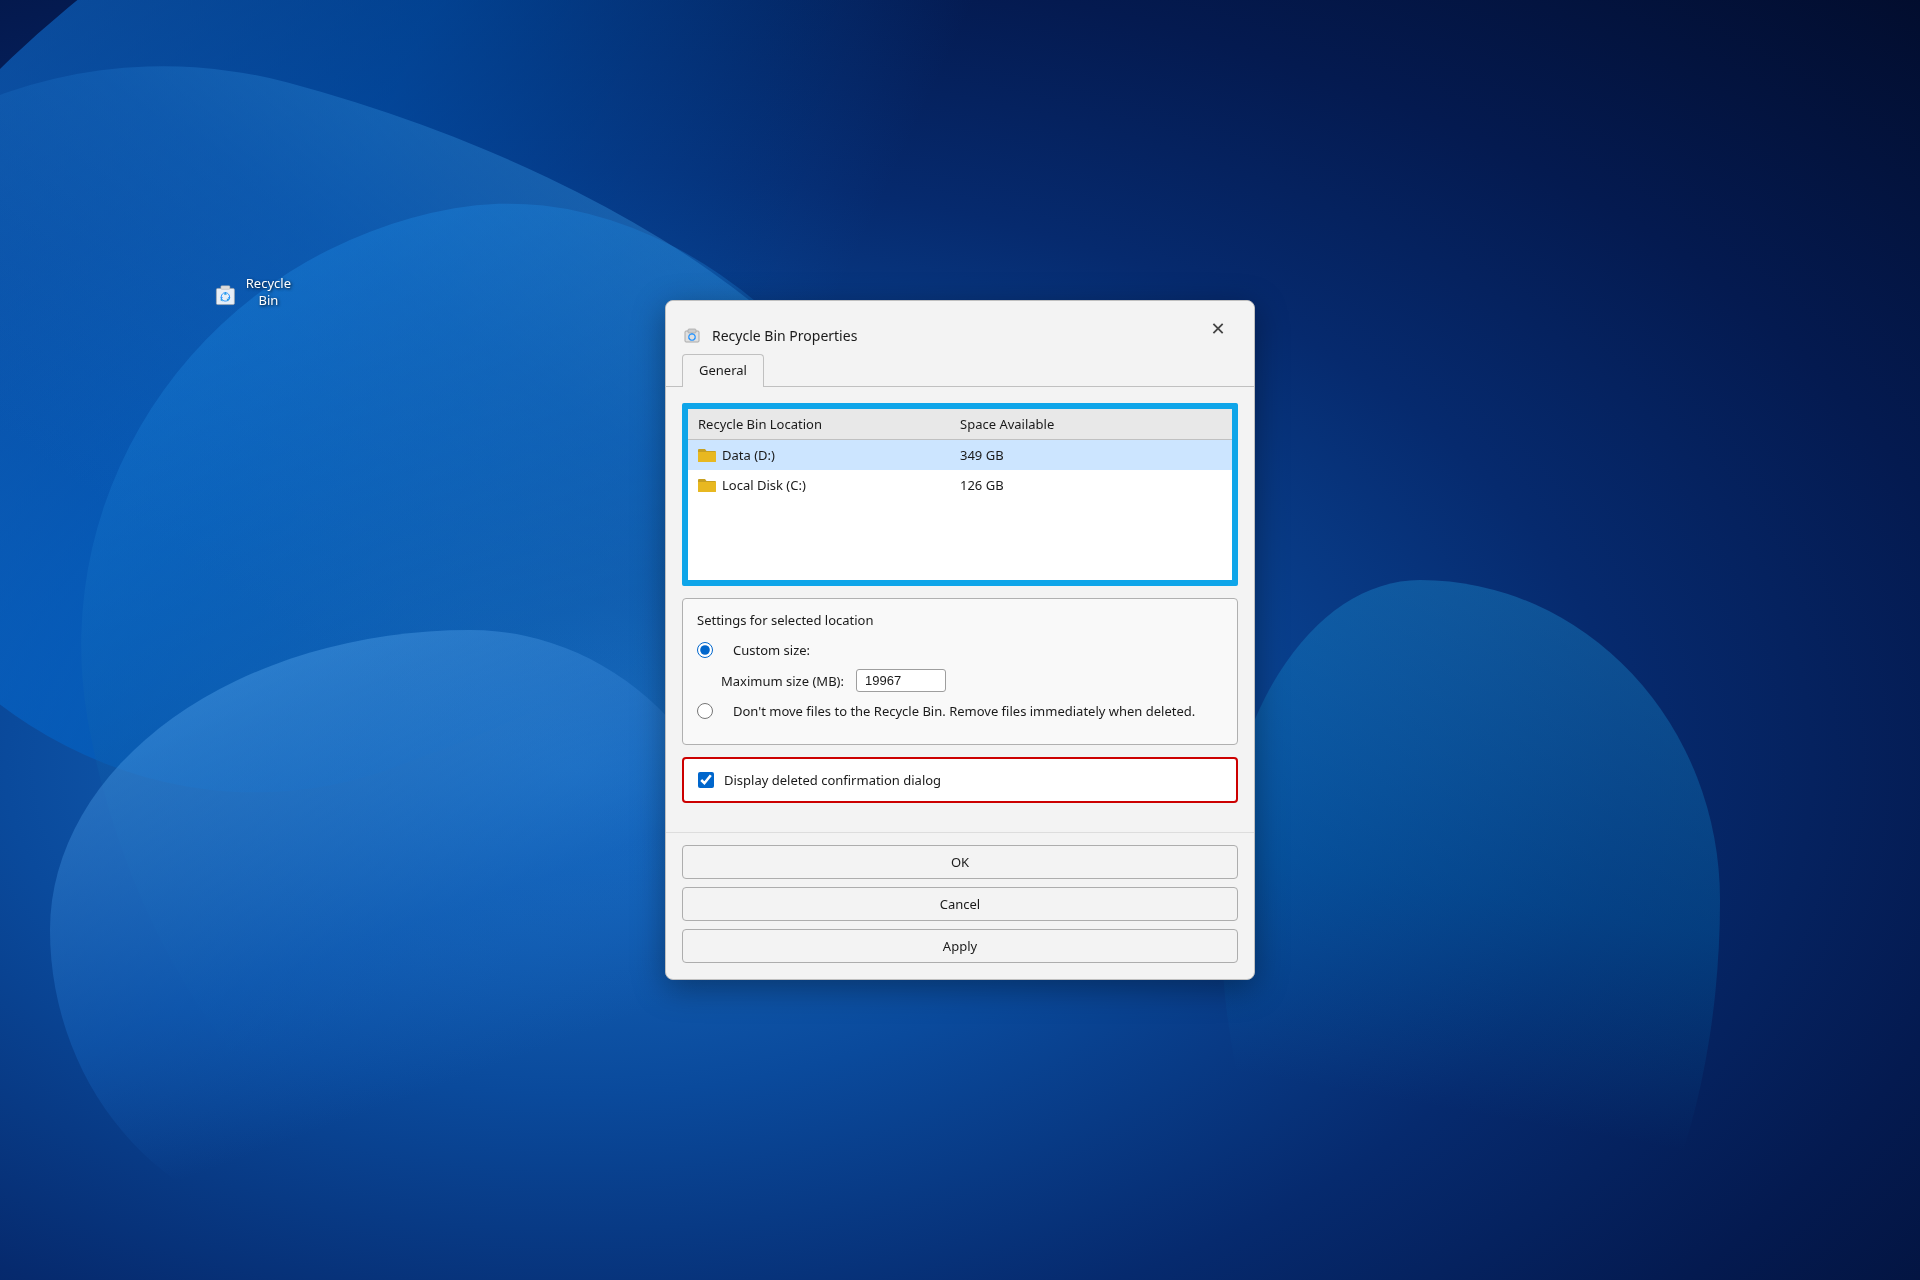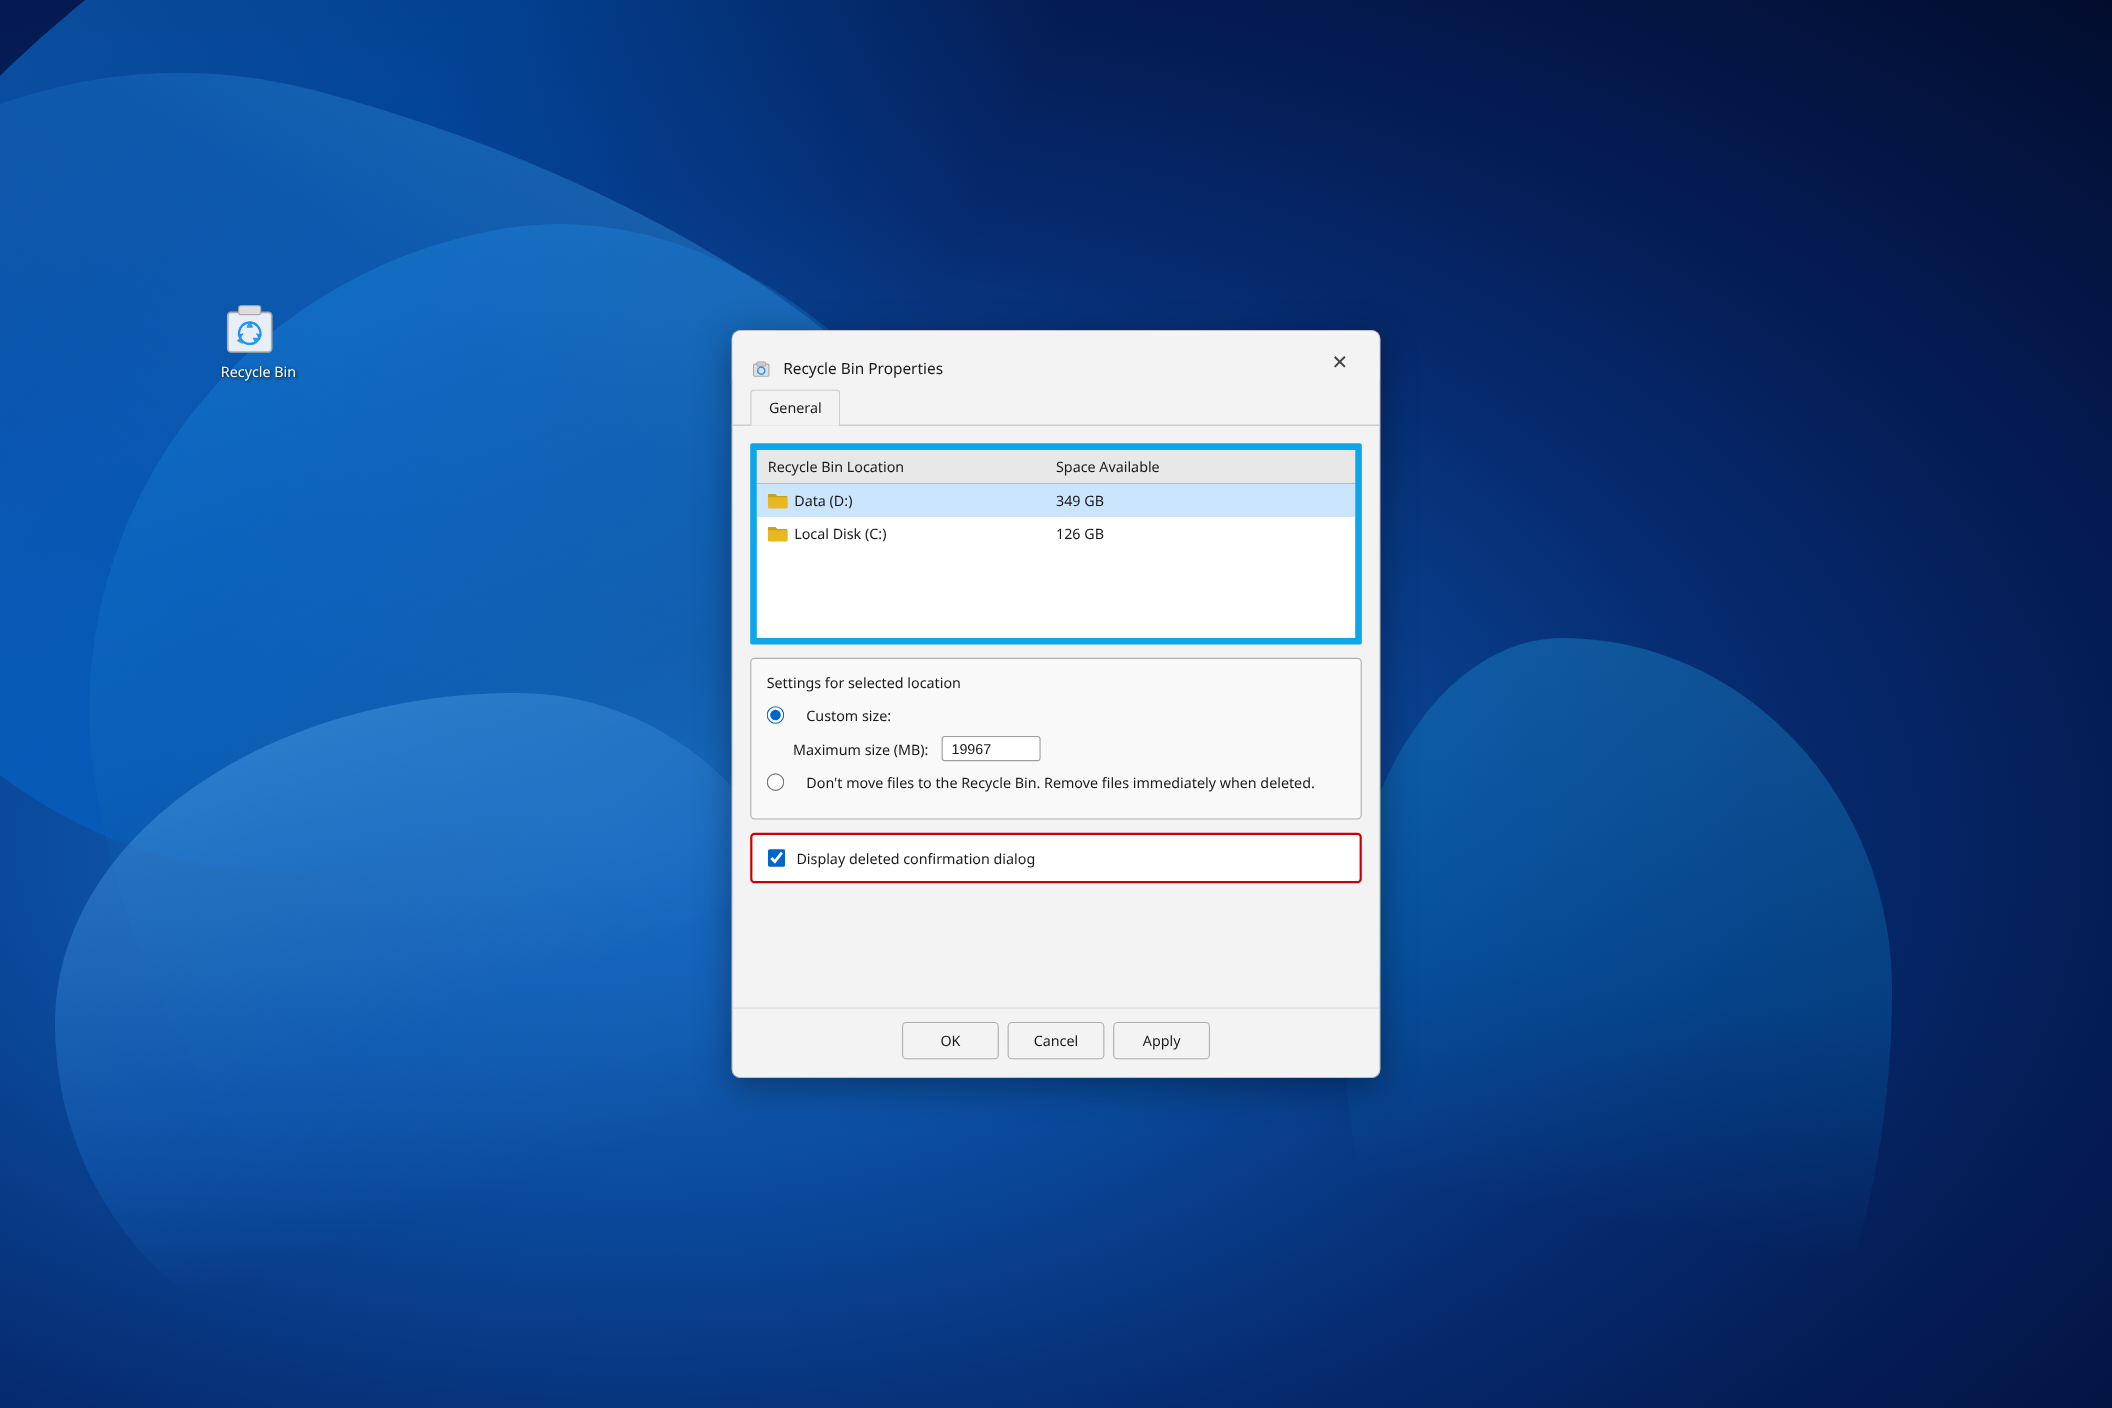--- a/index.html
+++ b/index.html
@@ -73,23 +73,23 @@
       bottom: -100px;
       right: 200px;
       border-radius: 40% 60% 50% 50% / 40% 40% 60% 60%;
       opacity: 0.3;
     }
 
     
     .desktop-icon {
       position: absolute;
       top: 260px;
-      left: 195px;
-      display: flex;
-      flex-direction: column;
+      left: 211px;
+      display: flex;
+      align-items: center;
       gap: 6px;
       cursor: pointer;
       width: 80px;
     }
 
     .recycle-bin-icon {
       width: 64px;
       height: 64px;
     }
 
@@ -335,23 +335,23 @@
       color: #1a1a1a;
     }
 
     
     .spacer { flex: 1; }
 
     
     .button-row {
       padding: 12px 16px 16px 16px;
       display: flex;
-      justify-content: center;
       gap: 8px;
       border-top: 1px solid #ddd;
+      flex-direction: column;
     }
 
     .dialog-btn {
       min-width: 88px;
       padding: 7px 16px;
       font-size: 13px;
       border: 1px solid #adadad;
       border-radius: 4px;
       background: #f3f3f3;
       color: #1a1a1a;

